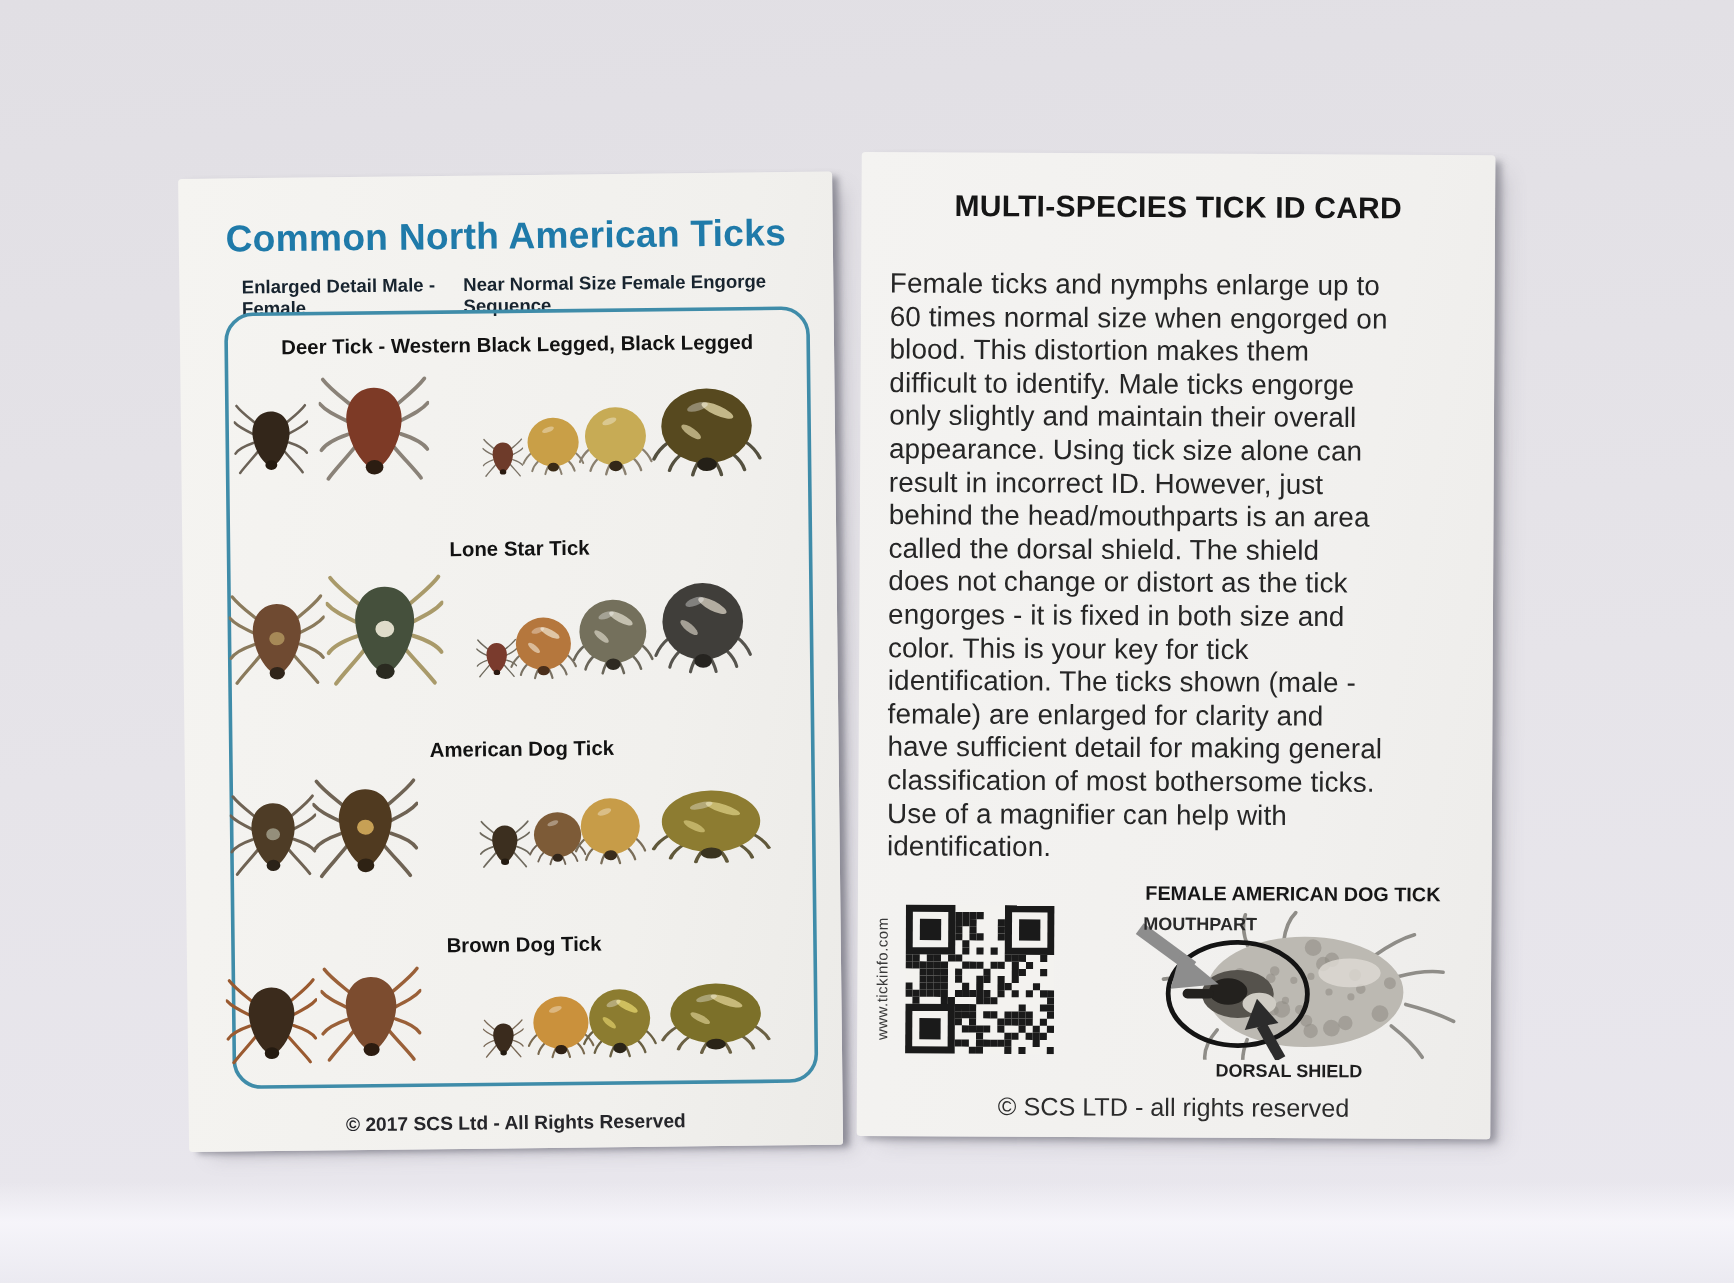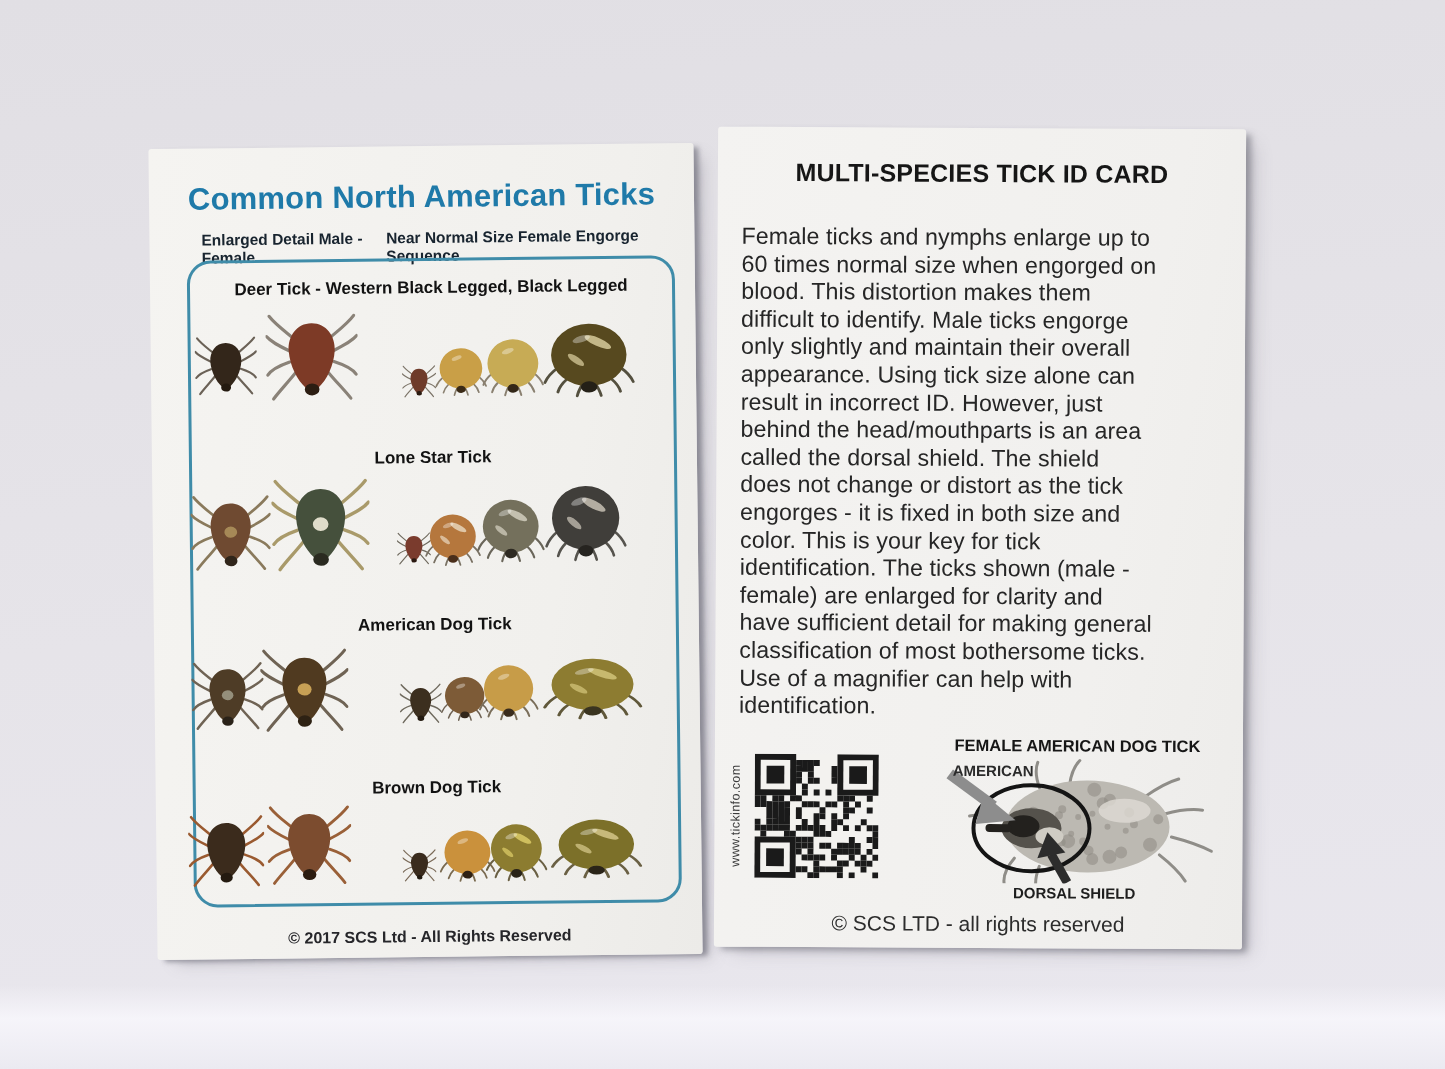--- a/index.html
+++ b/index.html
@@ -615,16 +615,16 @@
         <ellipse cx="112" cy="70" rx="30" ry="20" fill="#55524c"></ellipse>
         <ellipse cx="104" cy="68" rx="16" ry="11" fill="#23211e"></ellipse>
         <path d="M70,70 h18" stroke="#23211e" stroke-width="8" stroke-linecap="round"></path>
         <ellipse cx="130" cy="78" rx="14" ry="9" fill="#cfccc4"></ellipse>
         <ellipse cx="112" cy="70" rx="58" ry="43" fill="none" stroke="#141414" stroke-width="4"></ellipse>
         <path d="M30,16 L74,48" stroke="#8d8d8d" stroke-width="11"></path>
         <path d="M64,36 L96,62 L56,66 Z" fill="#8d8d8d"></path>
         <path d="M148,124 L132,96" stroke="#2c2c2c" stroke-width="9"></path>
         <path d="M118,100 L128,74 L146,94 Z" fill="#2c2c2c"></path>
       </svg></div>
-  <div class="rc-mouthpart">AMERICAN</div>
+  <div class="rc-mouthpart">MOUTHPART</div>
   <div class="rc-dorsal">DORSAL SHIELD</div>
   <div class="rc-copyright">© SCS LTD - all rights reserved</div>
 </div>
 
 </body></html>

